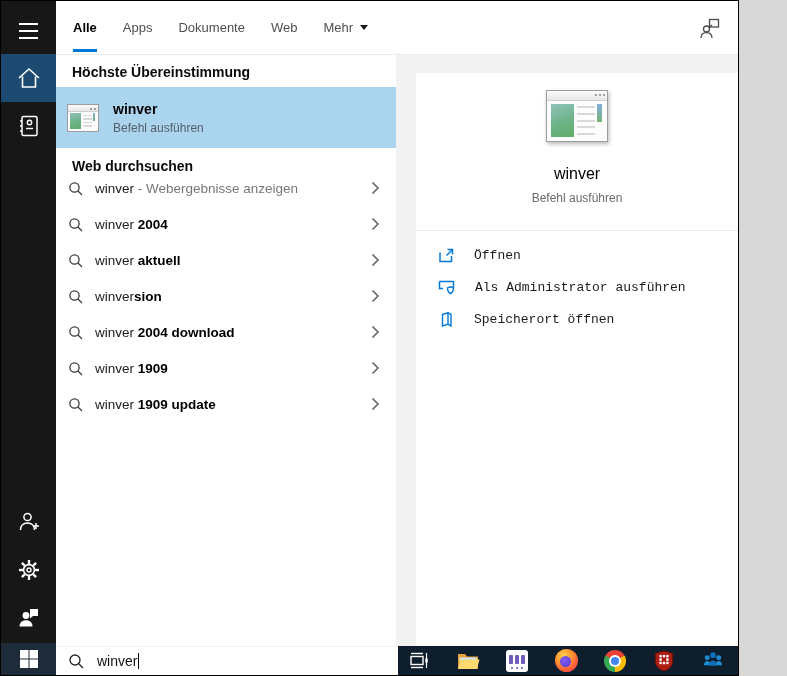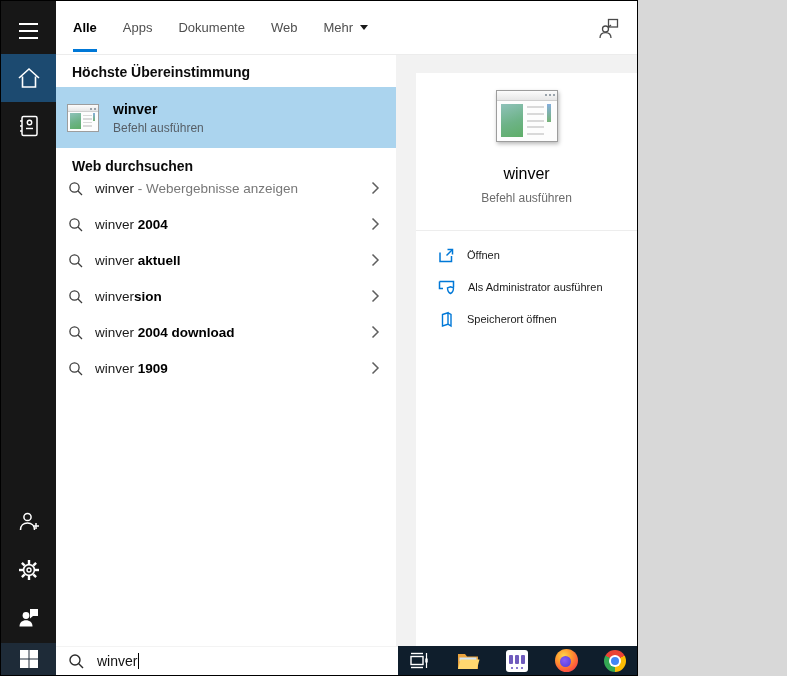--- a/index.html
+++ b/index.html
@@ -1,17 +1,17 @@
 <!DOCTYPE html>
 <html><head>
 <meta charset="utf-8">
 <style>
   html,body{margin:0;padding:0;background:#d8d8d8;}
   .app{
-    position:relative;width:638px;height:676px;box-sizing:border-box;
+    position:relative;width:739px;height:676px;box-sizing:border-box;
     border:1px solid #000;background:#ef4444;overflow:hidden;
     font-family:"Liberation Sans","DejaVu Sans",sans-serif;
     -webkit-font-smoothing:antialiased;
   }
   
   .sidebar{position:absolute;left:0;top:0;width:55px;height:100%;background:#171717;z-index:5;}
   .side-item{position:absolute;left:0;width:55px;height:48px;display:flex;align-items:center;justify-content:center;cursor:pointer;}
   .side-item.hamburger{top:8px;height:44px;}
   .side-item.home{top:53px;background:#1c4a70;}
   .side-item.journal{top:101px;}
@@ -56,21 +56,21 @@
   .winicon.small .lines i{height:1.5px;}
   .winicon.big{box-shadow:1px 2px 4px rgba(0,0,0,.28);}
   
   .right-panel{position:absolute;left:395px;top:53px;right:0;bottom:29px;background:#f2f2f2;z-index:2;}
   .detail-card{position:absolute;left:20px;top:19px;right:0;bottom:0;background:#fff;display:flex;flex-direction:column;align-items:center;padding-top:17px;box-sizing:border-box;}
   .detail-title{margin-top:23px;font-size:16px;color:#000;}
   .detail-sub{margin-top:8px;font-size:12px;color:#6b6b6b;}
   .detail-sep{width:100%;height:1px;background:#ededed;margin-top:25px;}
   .actions{width:100%;box-sizing:border-box;padding:8px 0 0 22px;}
   .action-row{display:flex;align-items:center;height:32px;cursor:pointer;}
-  .action-row .alabel{margin-left:12px;font-size:11px;color:#1b1b1b;}
+  .action-row .alabel{margin-left:19px;font-size:13px;color:#1b1b1b;font-family:Liberation Mono, monospace;}
   
   .searchbar{position:absolute;left:55px;top:645px;width:342px;height:29px;background:#fff;display:flex;align-items:center;padding-left:12px;box-sizing:border-box;z-index:6;border-top:1px solid #f3f3f3;}
   .search-text{margin-left:12px;font-size:14px;color:#111;}
   .caret-line{display:inline-block;width:1px;height:16px;background:#000;vertical-align:middle;margin-left:1px;}
   
   .taskbar{position:absolute;left:397px;right:0;bottom:0;height:29px;background:#0f1e2c;display:flex;align-items:center;gap:25px;padding-left:9px;z-index:6;}
   .tb-slot{width:24px;height:24px;display:flex;align-items:center;justify-content:center;cursor:pointer;flex:0 0 auto;}
   .ff{width:23px;height:23px;border-radius:50%;background:radial-gradient(circle at 38% 30%,#ffd54d 0%,#ff9a2e 35%,#ff5a3c 68%,#d92e62 100%);position:relative;}
   .ff i{position:absolute;left:5px;top:7px;width:11px;height:11px;border-radius:50%;background:radial-gradient(circle at 40% 40%,#8a5cf5,#4d3bd6);}
   .chrome{width:22px;height:22px;border-radius:50%;background:conic-gradient(from -60deg,#ea4335 0 120deg,#fbbc05 120deg 240deg,#34a853 240deg 360deg);position:relative;}
@@ -280,20 +280,32 @@
           <circle cx="6.5" cy="6.5" r="4.6" fill="none" stroke="#3c3c3c" stroke-width="1.3"></circle>
           <line x1="10" y1="10" x2="14" y2="14" stroke="#3c3c3c" stroke-width="1.3"></line>
         </svg>
       <span class="sugg-text"><span>winver</span><span class="b"> 1909</span><span class="g"></span></span>
       <span class="sugg-chevron">
           <svg width="9" height="14" viewBox="0 0 9 14">
             <path d="M1.5 1.5 L7 7 L1.5 12.5" fill="none" stroke="#5f5f5f" stroke-width="1.5"></path>
           </svg>
         </span>
     </div>
+    <div class="sugg-row">
+      <svg width="16" height="16" viewBox="0 0 16 16">
+          <circle cx="6.5" cy="6.5" r="4.6" fill="none" stroke="#3c3c3c" stroke-width="1.3"></circle>
+          <line x1="10" y1="10" x2="14" y2="14" stroke="#3c3c3c" stroke-width="1.3"></line>
+        </svg>
+      <span class="sugg-text"><span>winver</span><span class="b"> 1909 update</span><span class="g"></span></span>
+      <span class="sugg-chevron">
+          <svg width="9" height="14" viewBox="0 0 9 14">
+            <path d="M1.5 1.5 L7 7 L1.5 12.5" fill="none" stroke="#5f5f5f" stroke-width="1.5"></path>
+          </svg>
+        </span>
+    </div>
   </div>
 
   <div class="right-panel">
     <div class="detail-card">
       <div class="winicon big" style="width:62px;height:52px;">
         <div class="titlebar">
             <span class="dots">
               <i></i>
               <i></i>
               <i></i>

